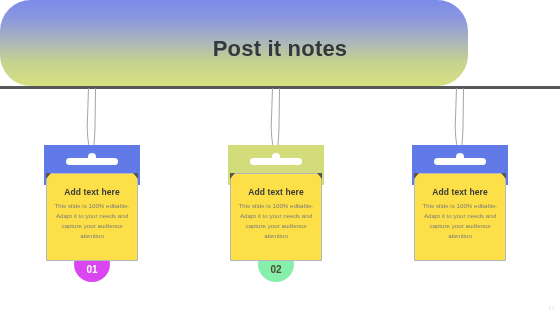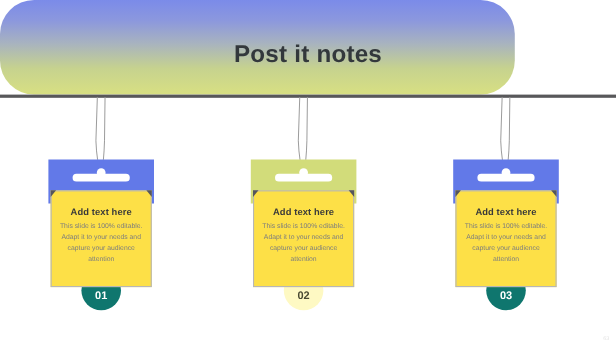--- a/index.html
+++ b/index.html
@@ -108,33 +108,33 @@
   }
 
   
   .badge {
     position: absolute;
     left: 30px;
     top: 157px;
     width: 36px;
     height: 36px;
     border-radius: 50%;
-    background: #0f766e;
+    background: #d946ef;
     color: #ffffff;
     font-size: 10px;
     font-weight: 700;
     display: flex;
     align-items: flex-end;
     justify-content: center;
     padding-bottom: 7px;
     box-sizing: border-box;
     z-index: 1;
   }
   .badge.green {
-    background: #fef9c3;
+    background: #86efac;
     color: #4a4a32;
   }
 
   
   .tag-body {
     position: absolute;
     left: 2px;
     top: 84px;
     width: 92px;
     height: 88px;
@@ -238,23 +238,20 @@
 
   <div class="tag tag-3">
     <svg class="string" viewBox="0 0 96 72" xmlns="http://www.w3.org/2000/svg">
       <path d="M44.5 0 L43.2 40 Q44 60 47.5 67" fill="none" stroke="#9a9a9a" stroke-width="0.9"></path>
       <path d="M51.5 0 L51.0 40 Q50.4 60 48.3 67" fill="none" stroke="#9a9a9a" stroke-width="0.9"></path>
     </svg>
     <div class="tag-head">
       <div class="tag-hole"></div>
       <div class="tag-slot"></div>
     </div>
-    <div class="badge">
-      <span>03</span>
-    </div>
     <div class="fold fold-l"></div>
     <div class="fold fold-r"></div>
     <div class="tag-body">
       <div class="card-title">Add text here</div>
       <div class="card-body">This slide is 100% editable. Adapt it to your needs and capture your audience attention</div>
     </div>
   </div>
 
 </div>
 

